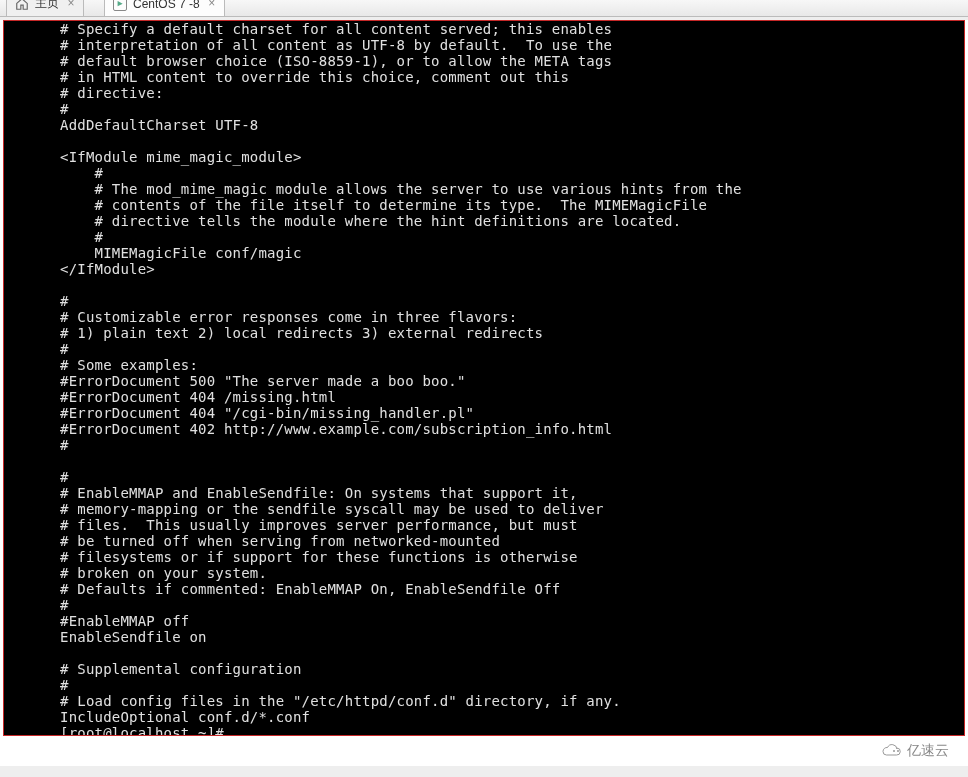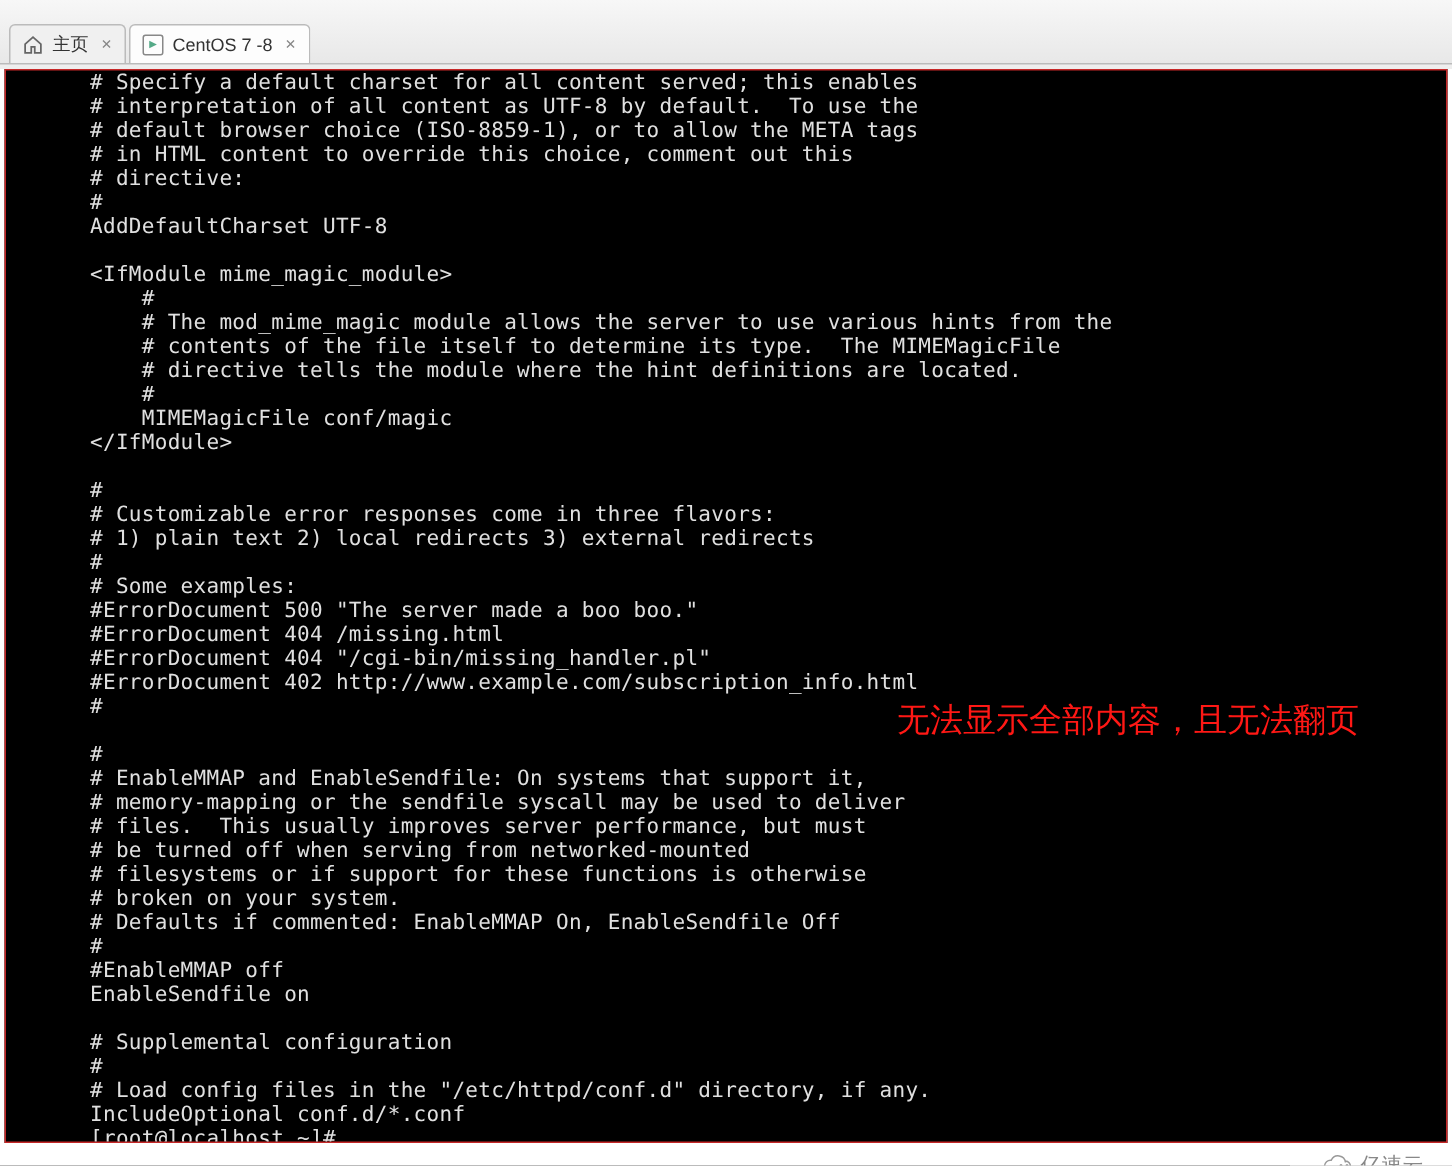--- a/index.html
+++ b/index.html
@@ -5,27 +5,27 @@
     * { margin: 0; padding: 0; box-sizing: border-box; }
     body {
       width: 968px;
       height: 777px;
       font-family: "Microsoft YaHei", sans-serif;
       background: #eeeeee;
       overflow: hidden;
       position: relative;
     }
     .tab-bar {
-      height: 43px;
+      height: 17px;
       background: linear-gradient(#f7f7f7, #e8e8e8);
       border-bottom: 1px solid #bbb;
       display: flex;
       align-items: flex-end;
       padding-left: 6px;
-      gap: 2px;
+      gap: 20px;
     }
     .tab {
       height: 26px;
       background: #fdfdfd;
       border: 1px solid #bbb;
       border-bottom: none;
       border-radius: 4px 4px 0 0;
       display: flex;
       align-items: center;
       padding: 0 6px 0 8px;
@@ -177,21 +177,20 @@
 #EnableMMAP off
 EnableSendfile on
 
 # Supplemental configuration
 #
 # Load config files in the "/etc/httpd/conf.d" directory, if any.
 IncludeOptional conf.d/*.conf
 [root@localhost ~]#
 [root@localhost ~]#
 [root@localhost ~]# <span class="cursor-block"></span></pre>
-    <div class="annotation">无法显示全部内容，且无法翻页</div>
   </div>
 
   <div class="watermark">
     <span class="watermark-cloud">
       <svg viewBox="0 0 48 32">
         <path d="M36 12a10 10 0 0 0-19-3 8 8 0 0 0-9 8 7 7 0 0 0 7 7h20a7 7 0 0 0 1-14z" fill="none" stroke="#999" stroke-width="2"></path>
         <circle cx="30" cy="16" r="2" fill="#999"></circle>
         <circle cx="38" cy="16" r="2" fill="#999"></circle>
       </svg>
     </span>

